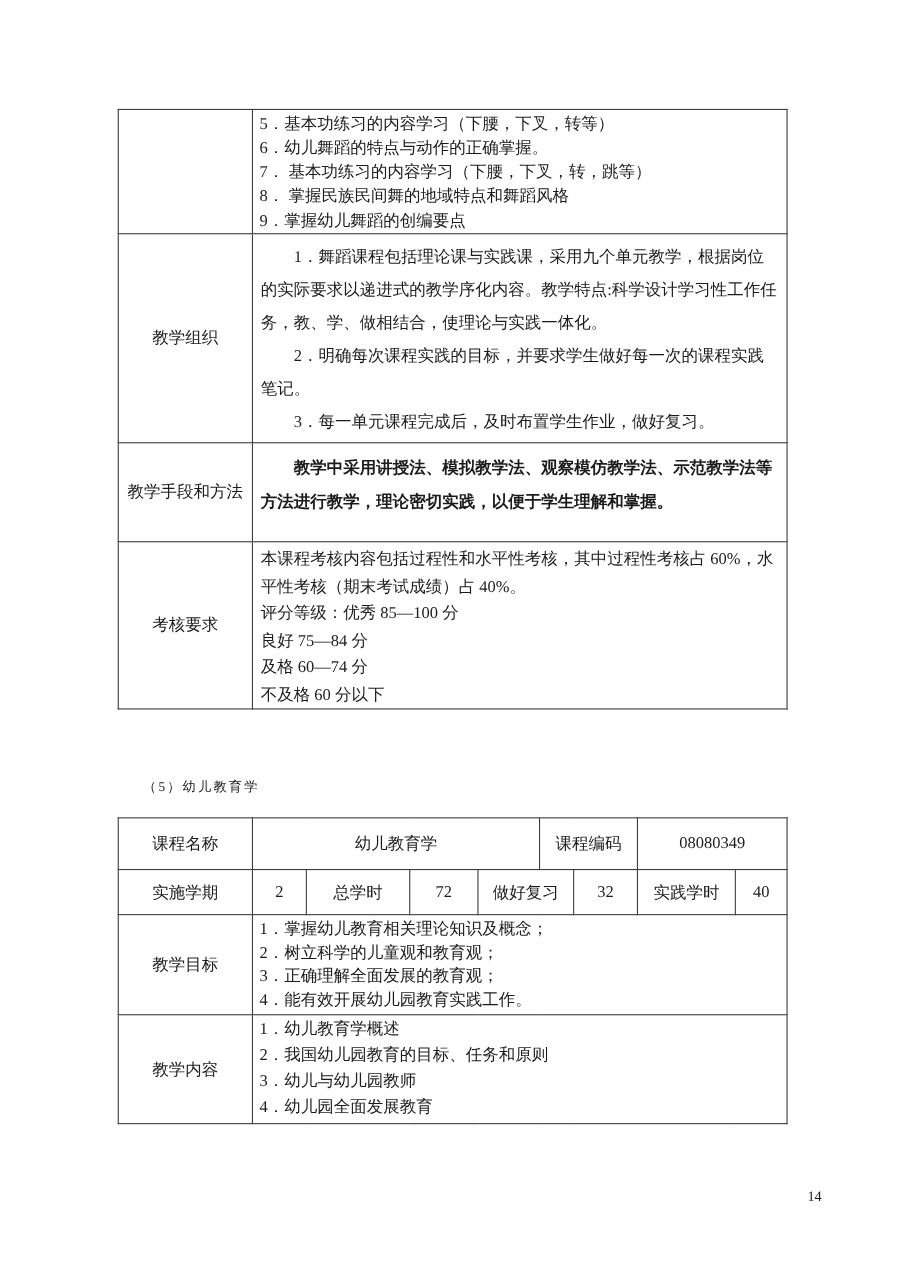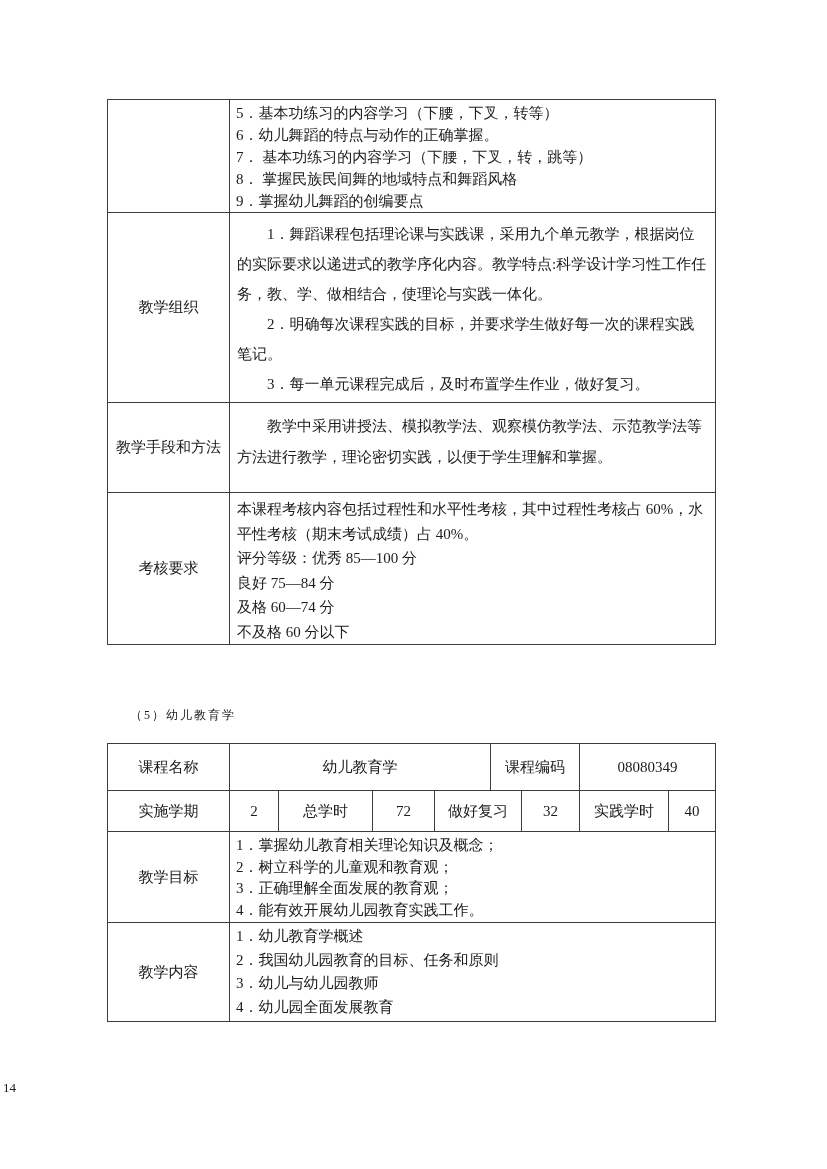--- a/index.html
+++ b/index.html
@@ -28,21 +28,21 @@
   .cell { vertical-align:top; text-align:left; }
   .cell-items { padding:2px 6px 0 6px; }
   .cell-items .line { line-height:22px; white-space:nowrap; }
 
   .cell-key { padding:27px 6px 0 38px; }
   .cell-key .kp { line-height:20px; }
 
   .cell-org { padding:6px 7px 0 7px; }
   .cell-org .para { margin:0; text-indent:2em; line-height:30px; }
 
-  .cell-meth { padding:8px 7px 0 7px; }
+  .cell-meth { padding:8px 7px 0 7px;font-weight:bold; }
   .cell-meth .para { margin:0; text-indent:2em; line-height:31px; }
 
   .cell-assess { padding:4px 8px 0 7px; }
   .cell-assess .aline { line-height:24.5px; }
 
   
   .heading {
     position:absolute; left:130px; top:703px;
     font-size:12px; letter-spacing:2px; line-height:24px;
   }
@@ -54,22 +54,22 @@
   .t2 .r3 td { height:34px; }
   .t2 .r4 td { height:87px; }
   .t2 .r5 td { height:96px; }
   .t2 .ctr { text-align:center; }
   .t2 .cell-goals { vertical-align:top; padding:3px 6px 0 6px; }
   .t2 .cell-goals .line { line-height:21.5px; white-space:nowrap; }
   .t2 .cell-content2 { vertical-align:top; padding:2px 6px 0 6px; }
   .t2 .cell-content2 .line { line-height:23.5px; white-space:nowrap; }
 
   .pagenum {
-    position:absolute; left:3px; top:1080px; width:731px;
-    text-align:left; font-size:13px;
+    position:absolute; left:16px; top:1080px; width:731px;
+    text-align:right; font-size:13px;
   }
 </style>
 </head>
 <body>
 
 <div class="sheet">
 
   <table class="t1">
     <colgroup>
         <col style="width:122px">

